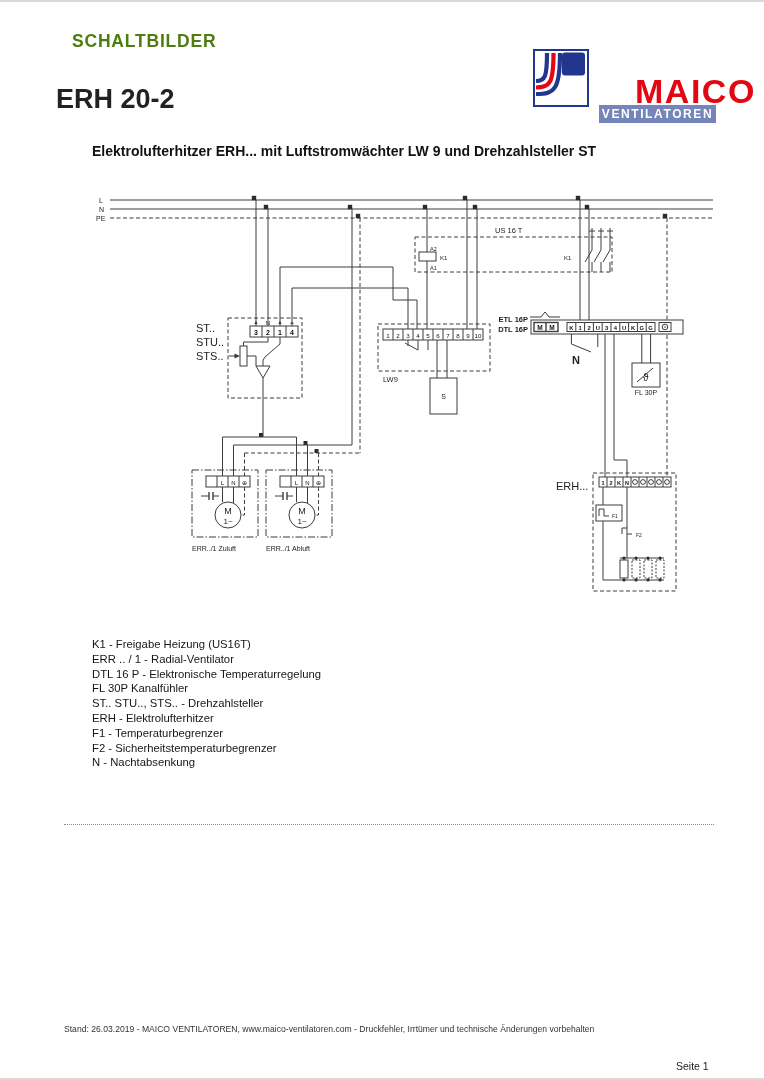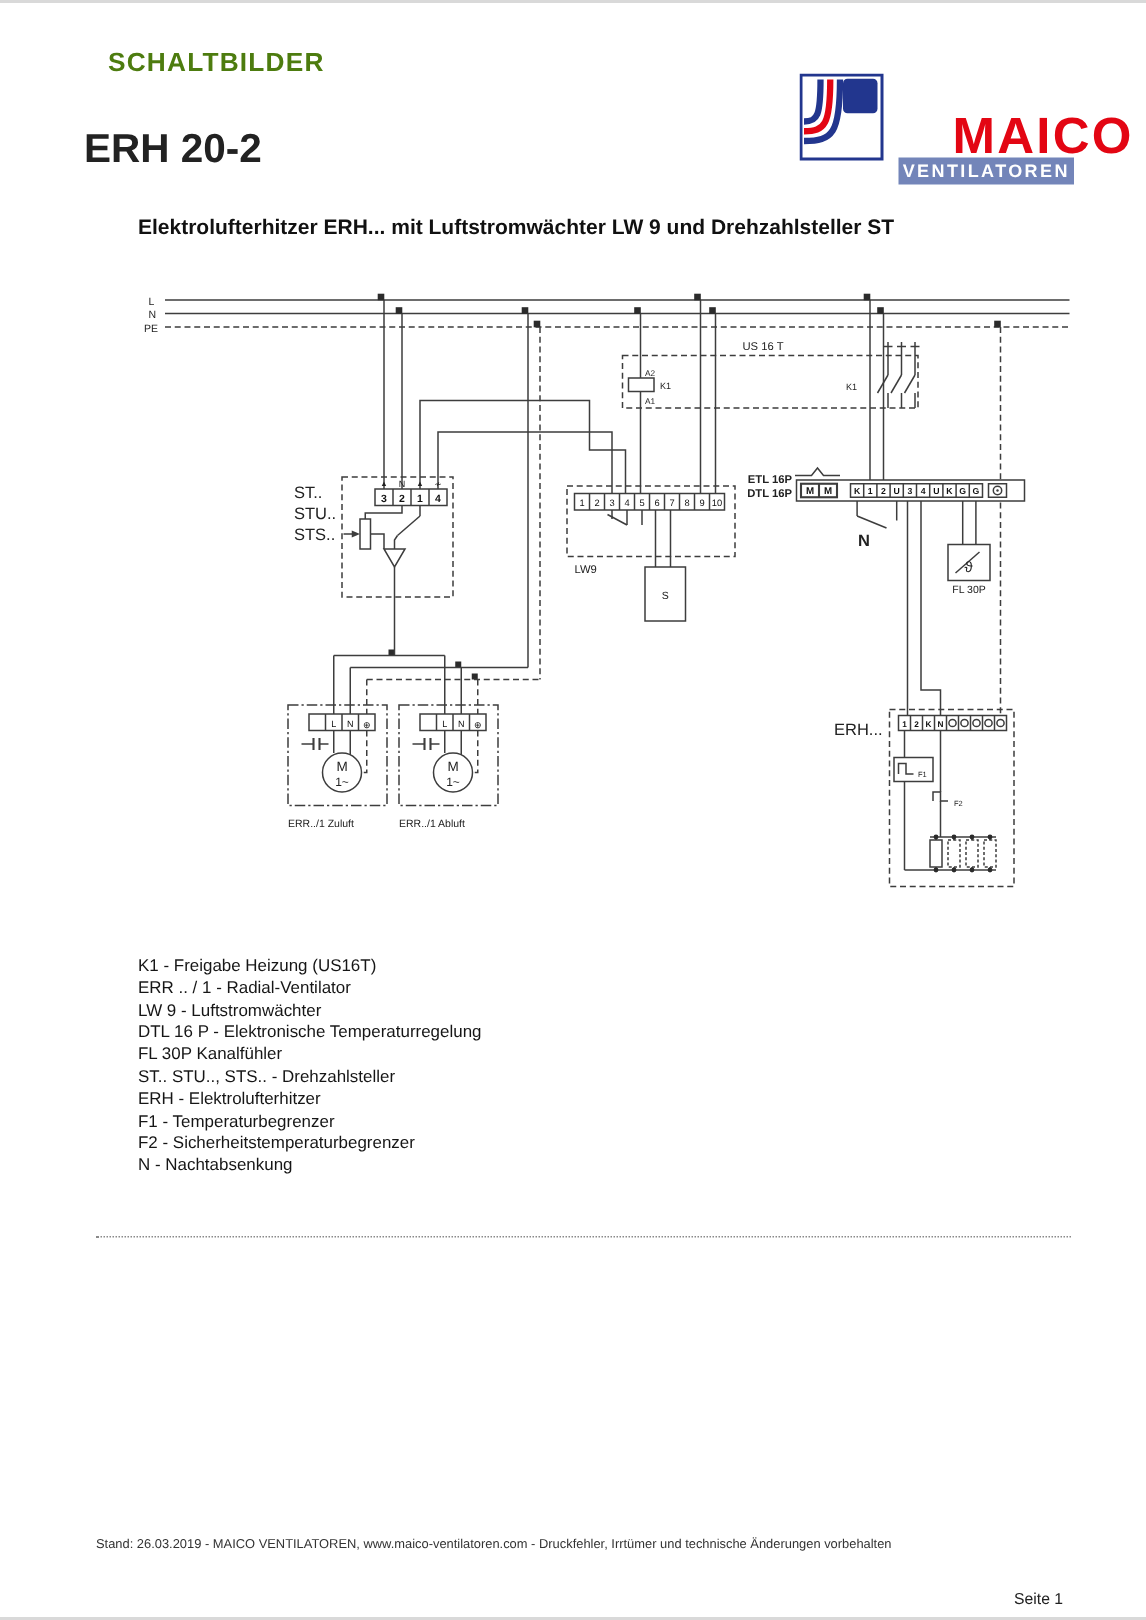--- a/index.html
+++ b/index.html
@@ -402,21 +402,20 @@
     <circle cx="302" cy="515" r="13" fill="#fff"></circle>
     <text x="302" y="514" font-size="9" fill="#222" stroke="none" text-anchor="middle">M</text>
     <text x="302" y="524" font-size="8" fill="#222" stroke="none" text-anchor="middle">1~</text>
     <text x="266" y="551" font-size="7" fill="#222" stroke="none">ERR../1 Abluft</text>
   </g>
 </svg>
 
 <div class="legend">
   <div>K1 - Freigabe Heizung (US16T)</div>
   <div>ERR .. / 1 - Radial-Ventilator</div>
-  <div>LW 9 - Luftstromwächter</div>
   <div>DTL 16 P - Elektronische Temperaturregelung</div>
   <div>FL 30P Kanalfühler</div>
   <div>ST.. STU.., STS.. - Drehzahlsteller</div>
   <div>ERH - Elektrolufterhitzer</div>
   <div>F1 - Temperaturbegrenzer</div>
   <div>F2 - Sicherheitstemperaturbegrenzer</div>
   <div>N - Nachtabsenkung</div>
 </div>
 
 <div class="dotted-rule"></div>

